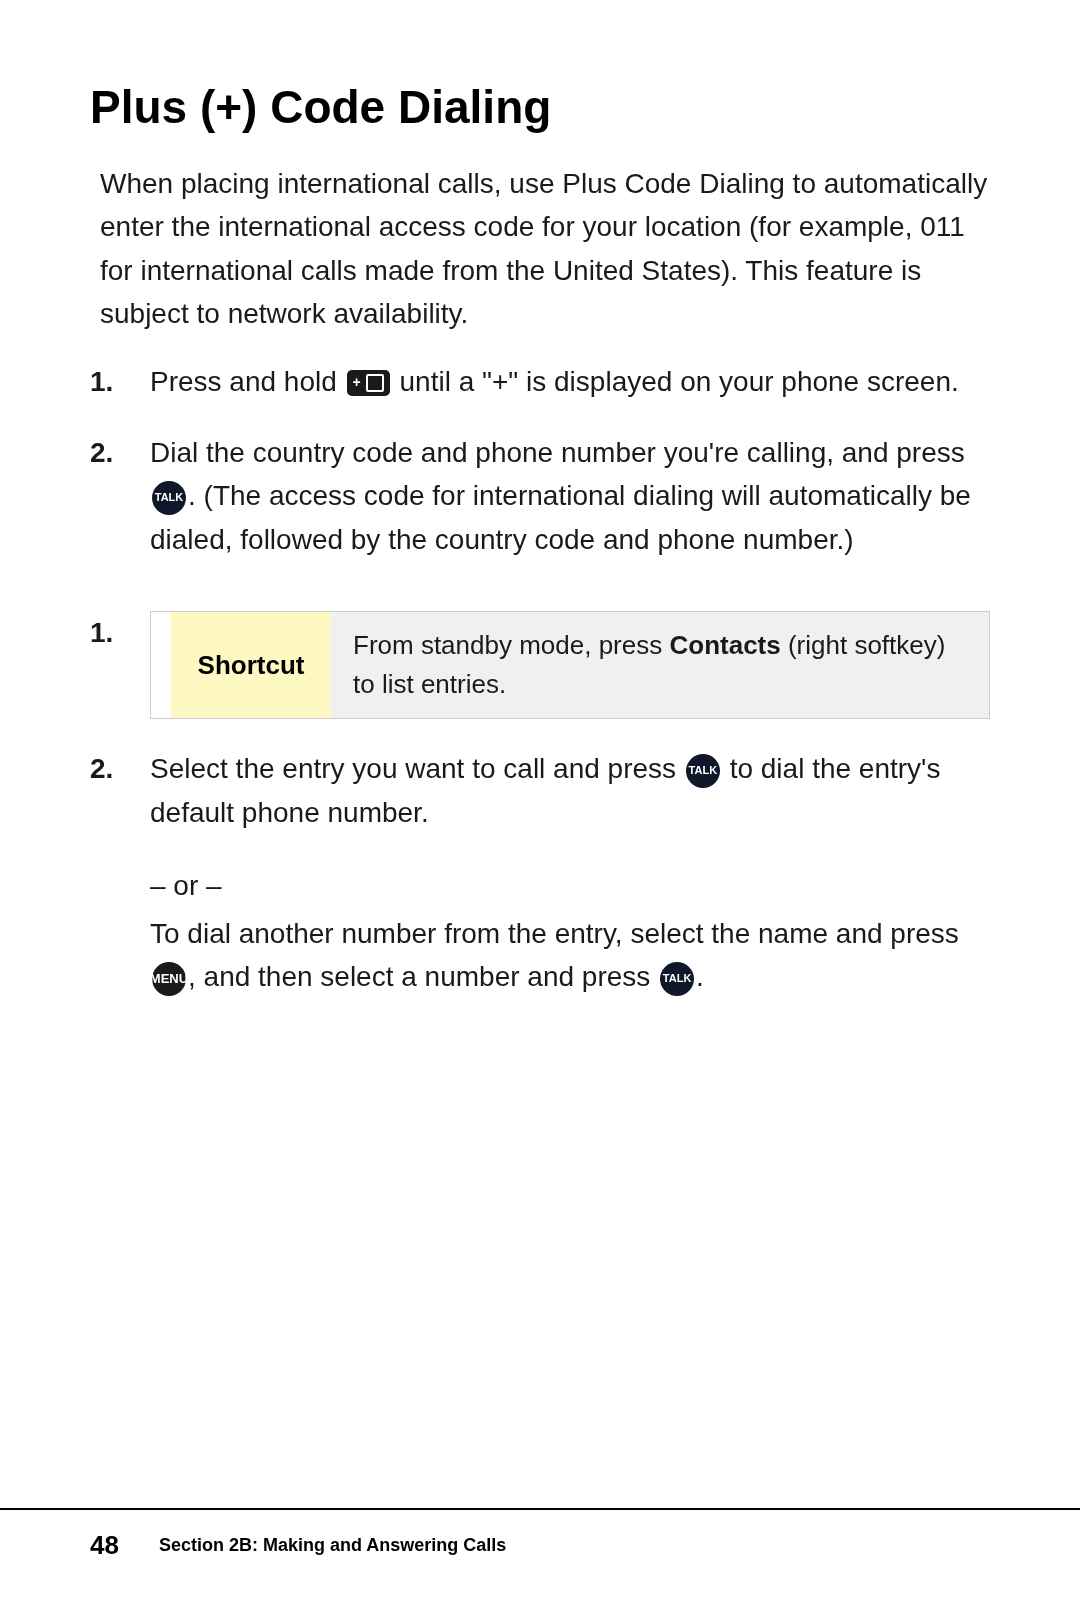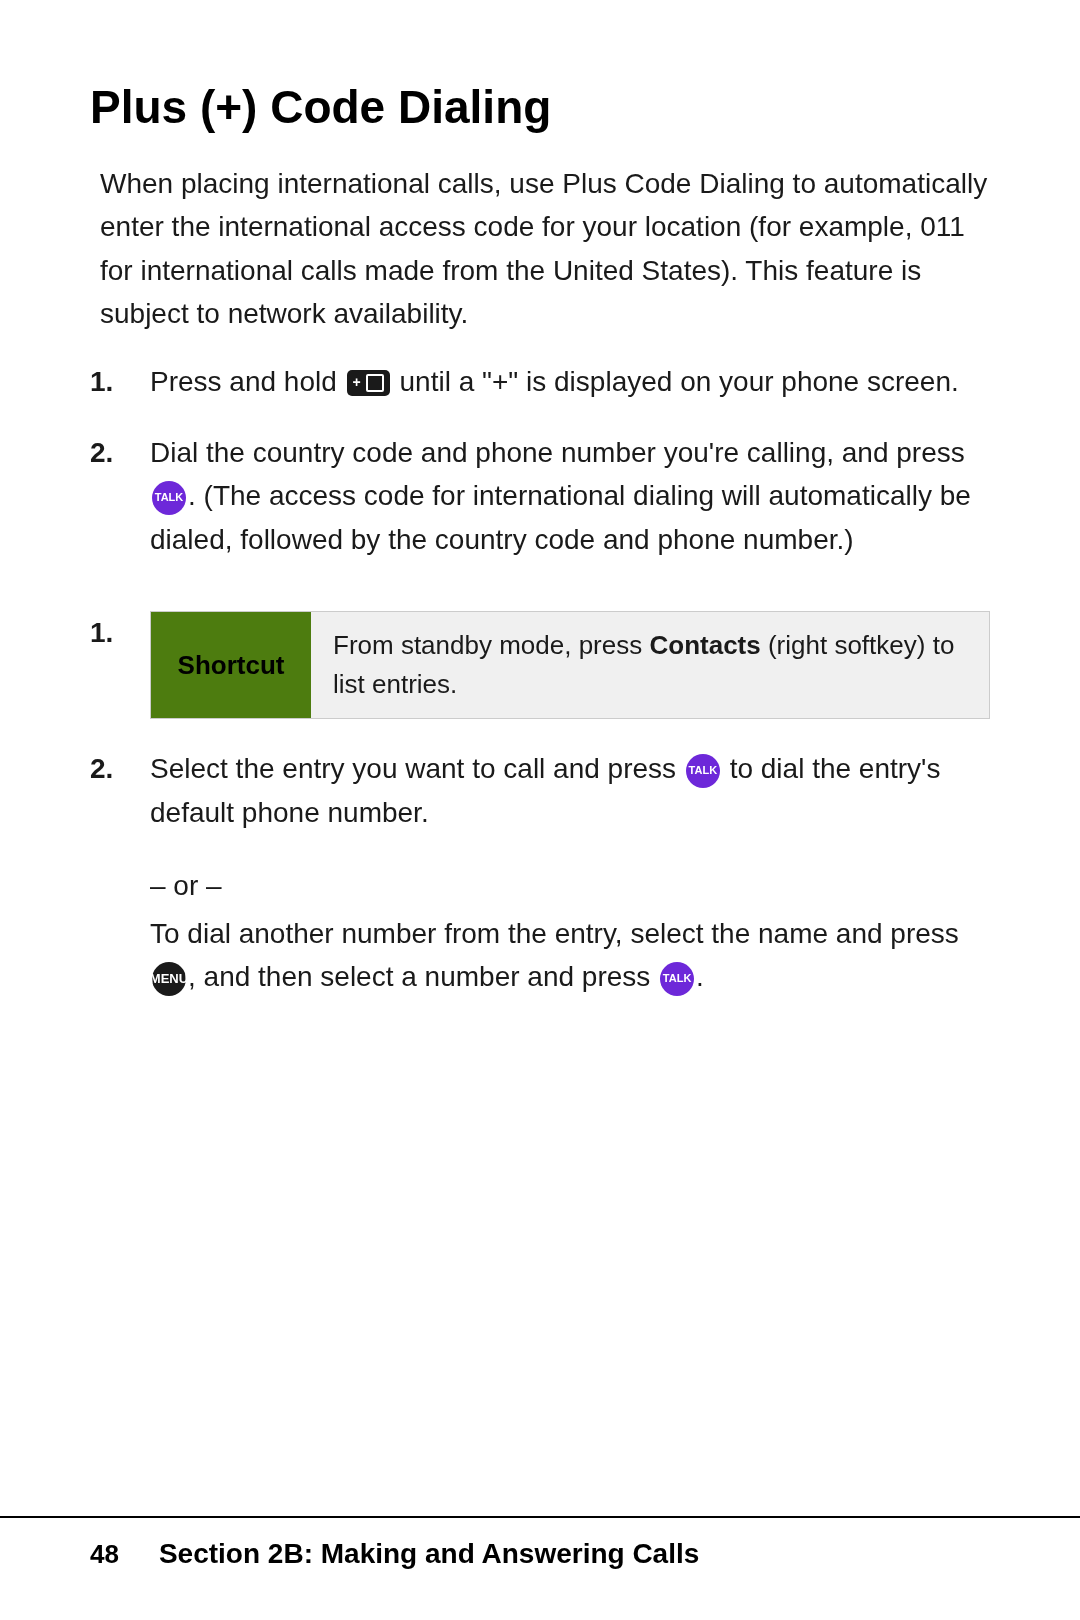--- a/index.html
+++ b/index.html
@@ -93,21 +93,21 @@
       height: 34px;
       vertical-align: middle;
       margin: 0 2px;
       line-height: 1;
     }
 
     .icon-talk {
       display: inline-flex;
       align-items: center;
       justify-content: center;
-      background: #6d28d9;
+      background: #0f172a;
       color: #ffffff;
       font-family: Arial, Helvetica, sans-serif;
       font-size: 11px;
       font-weight: bold;
       border-radius: 50%;
       width: 34px;
       height: 34px;
       vertical-align: middle;
       margin: 0 2px;
       line-height: 1;
@@ -115,31 +115,32 @@
     }
 
     .shortcut-box {
       display: flex;
       align-items: stretch;
       border: 1.5px solid #cccccc;
       margin: 16px 0 28px 60px;
     }
 
     .shortcut-label {
-      background: #4d7c0f;
+      background: #fef9c3;
       color: #000000;
       font-family: Arial, Helvetica, sans-serif;
       font-size: 26px;
       font-weight: bold;
       padding: 18px 20px;
       display: flex;
       align-items: center;
       justify-content: center;
       min-width: 160px;
       white-space: nowrap;
+      margin-left: 20px;
     }
 
     .shortcut-text {
       background: #f0f0f0;
       font-family: Arial, Helvetica, sans-serif;
       font-size: 26px;
       color: #1a1a1a;
       padding: 14px 22px;
       line-height: 1.5;
     }
@@ -166,38 +167,38 @@
 
     .section-spacer {
       margin-top: 50px;
     }
 
     .page-footer {
       position: absolute;
       bottom: 50px;
       left: 0;
       right: 0;
-      padding: 0 90px;
+      padding: 9px 90px;
       display: flex;
       align-items: center;
       border-top: 2px solid #000000;
       padding-top: 20px;
     }
 
     .footer-page-num {
       font-family: Arial, Helvetica, sans-serif;
       font-size: 26px;
       font-weight: bold;
       color: #000000;
       margin-right: 40px;
     }
 
     .footer-section-title {
       font-family: Arial, Helvetica, sans-serif;
-      font-size: 28px;
+      font-size: 18px;
       font-weight: bold;
       color: #000000;
     }
 
     .bold-text {
       font-weight: bold;
     }
   </style>
 </head>
 <body>

